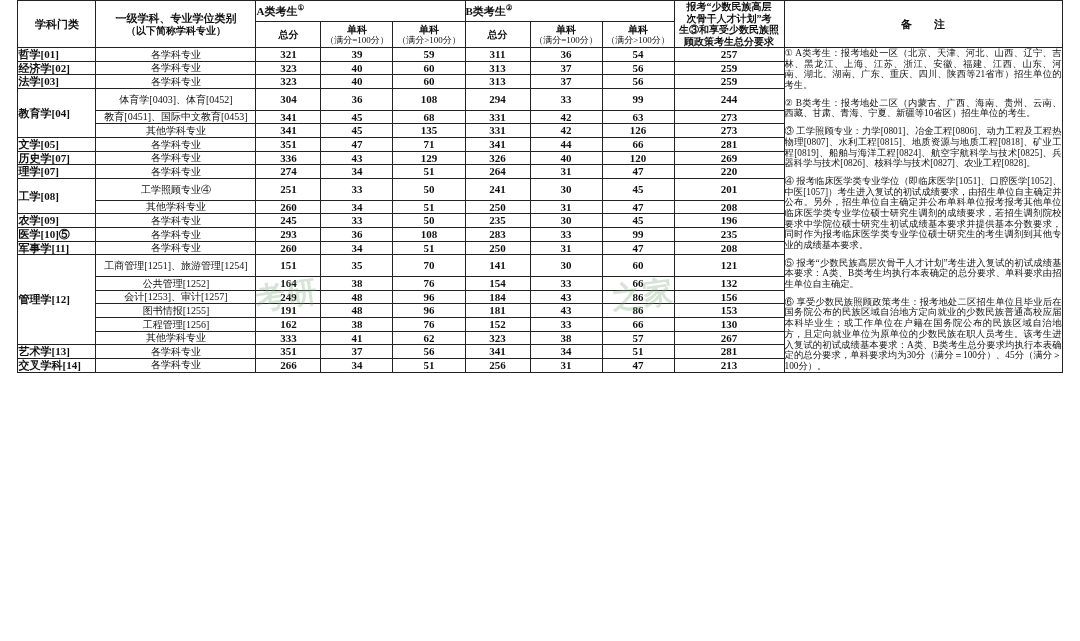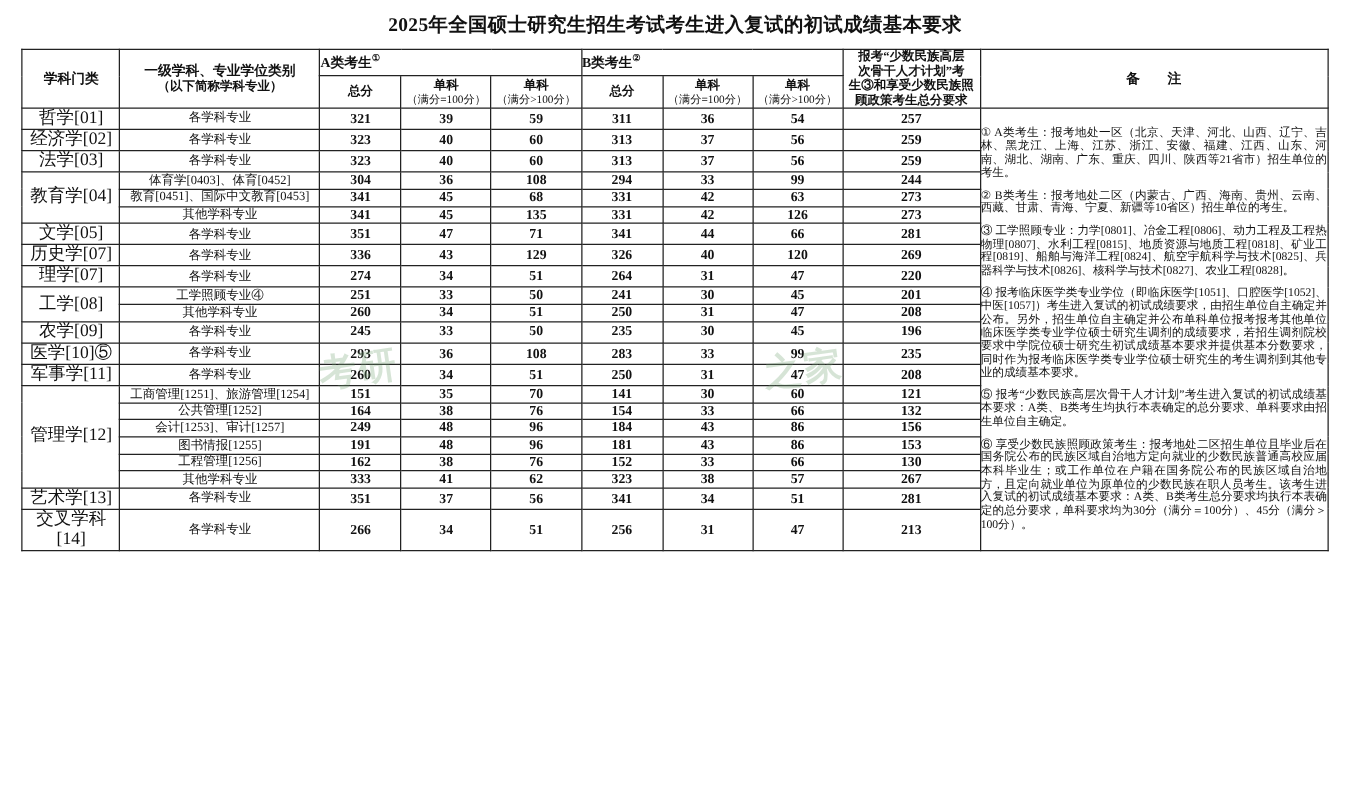--- a/index.html
+++ b/index.html
@@ -54,23 +54,22 @@
     font-size: 11px;
   }
   .hdr-small {
     text-align: center;
     font-weight: bold;
     font-size: 10px;
     line-height: 1.3;
     padding: 2px 1px;
   }
   .cat {
-    text-align: center;
-    font-weight: normal;
-    font-size: 14px;
+    font-weight: bold;
+    font-size: 11px;
     padding: 3px 2px;
   }
   .subj {
     text-align: center;
     font-size: 10px;
     padding: 3px 3px;
   }
   .num {
     text-align: center;
     font-size: 11px;
@@ -116,21 +115,20 @@
     letter-spacing: 2px;
     transform: rotate(-8deg);
   }
   .wm-text.b { transform: rotate(-8deg); }
 </style>
 </head>
 <body>
 
 <div class="page">
 
-  <div class="title">2025年全国硕士研究生招生考试考生进入复试的初试成绩基本要求</div>
 
   <div class="watermark">
     <div class="wm-text">考研</div>
     <div class="wm-text b">之家</div>
   </div>
 
   <table class="main">
     <colgroup>
       <col style="width:78px">
       <col style="width:160px">

